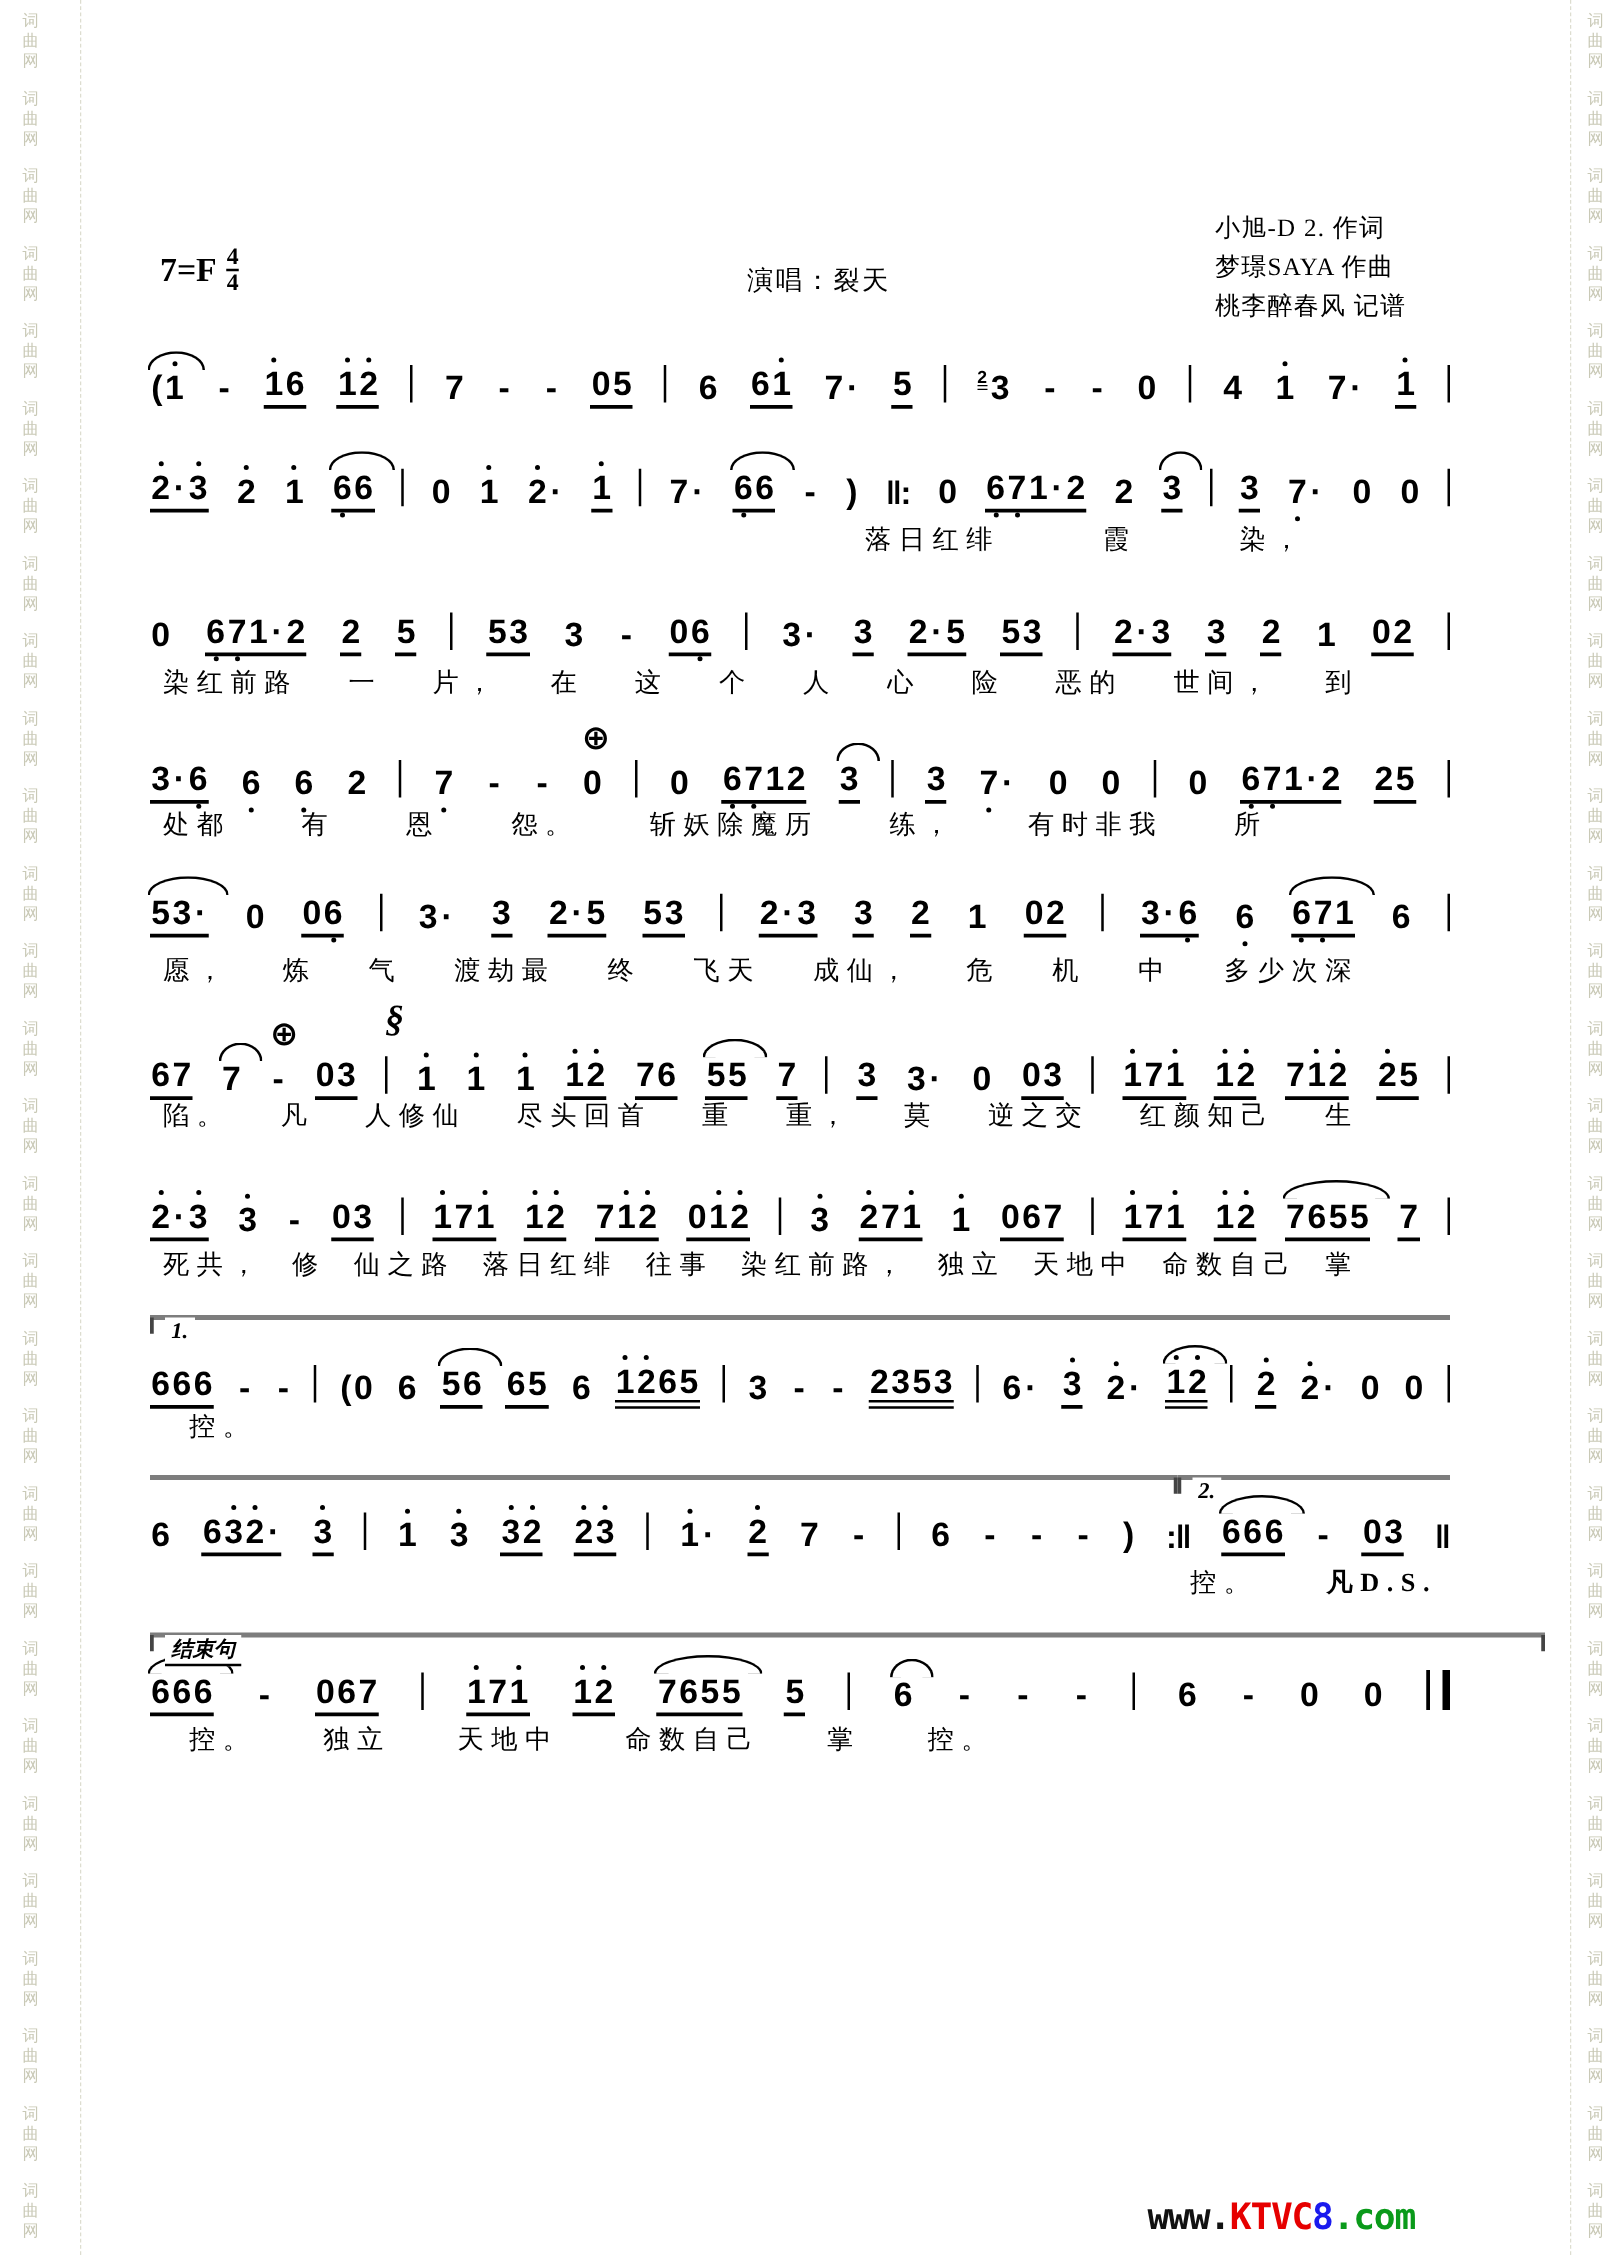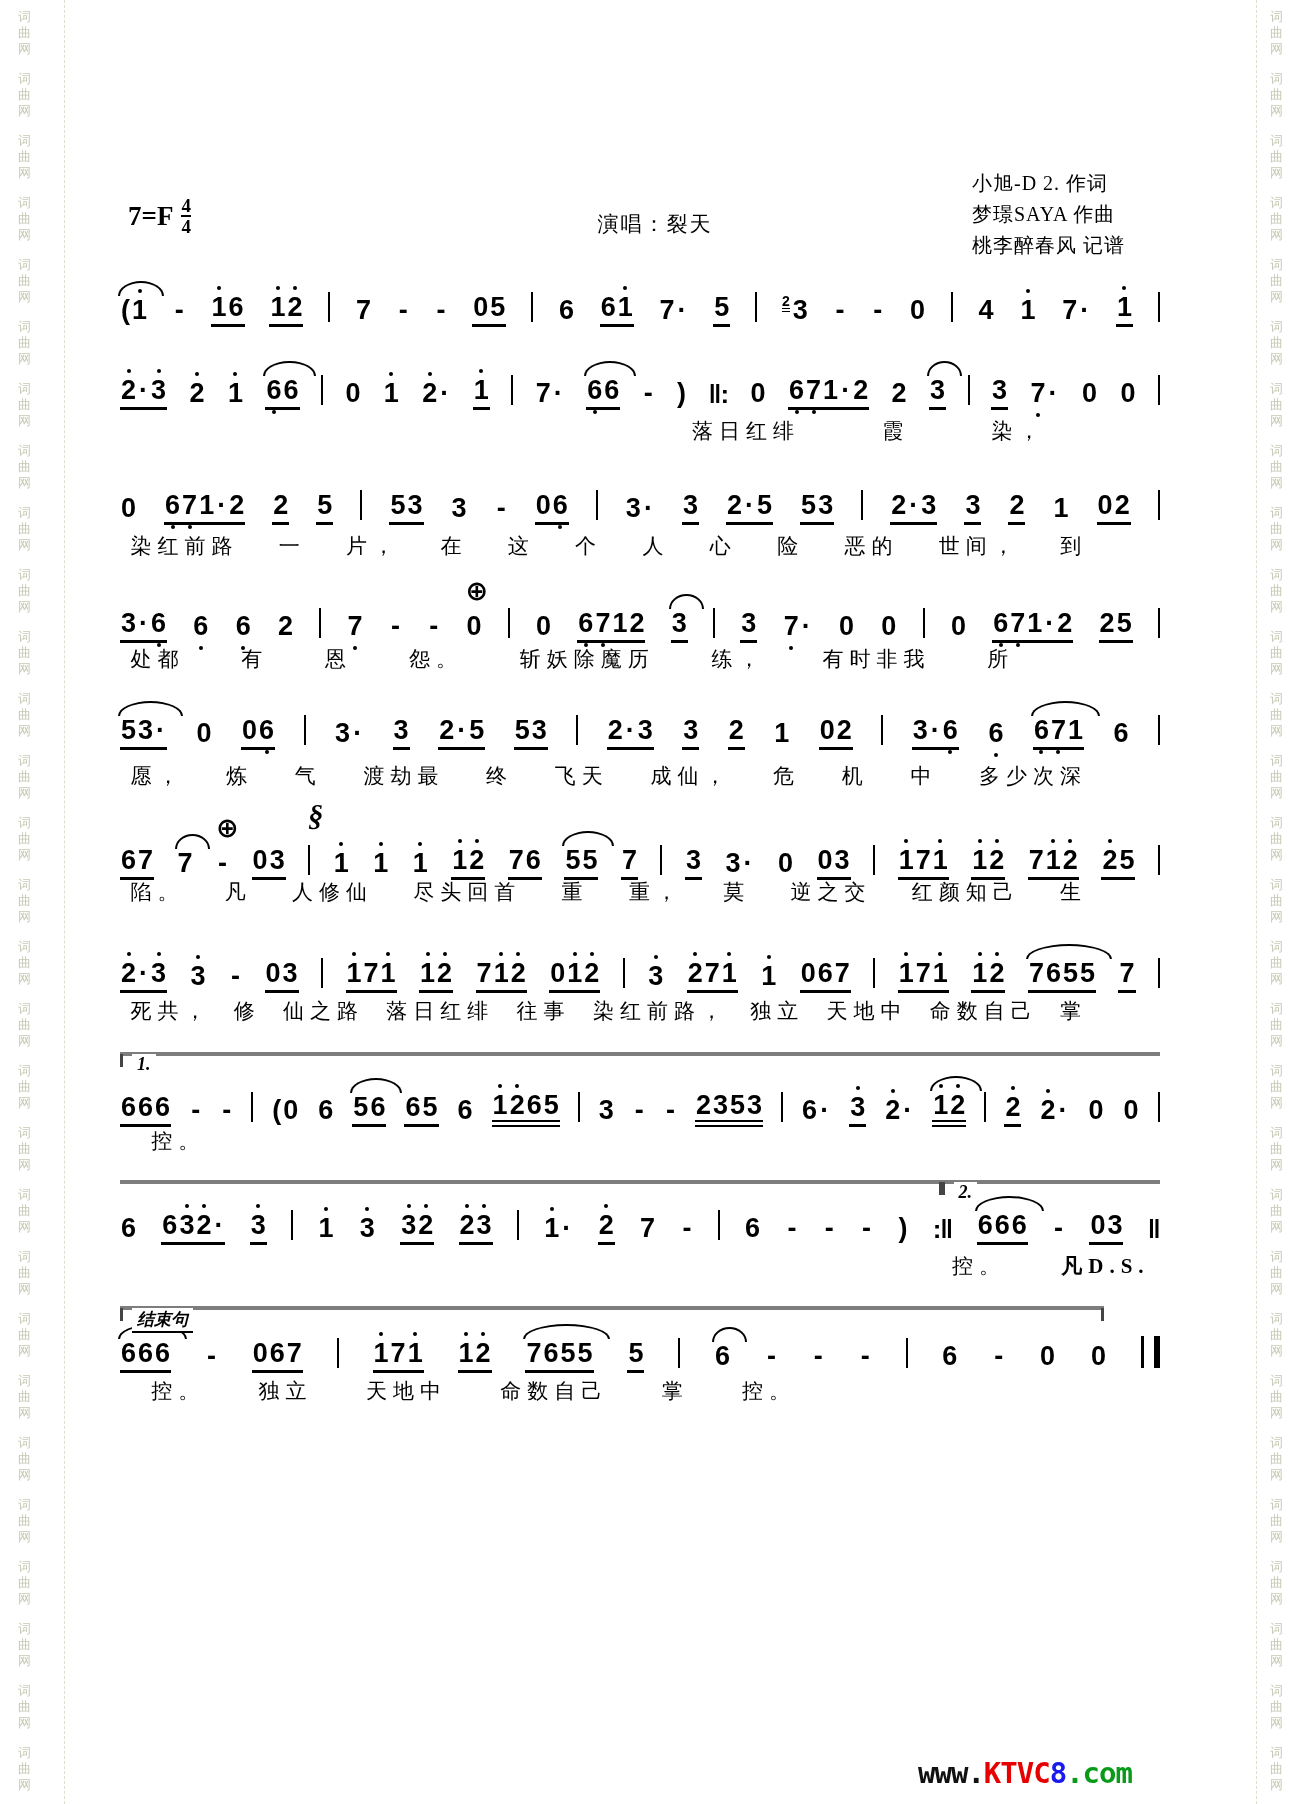--- a/index.html
+++ b/index.html
@@ -1167,19 +1167,19 @@
         </span>
       </div>
       <div class="lrow" style="top: 1377px; left: 151.2px; width: 644.8px;">
         <span class="w">控。</span>
         <span class="w">独立</span>
         <span class="w">天地中</span>
         <span class="w">命数自己</span>
         <span class="w">掌</span>
         <span class="w">控。</span>
       </div>
-      <div class="vbr hl hr" style="left: 120px; width: 984px; top: 1306px;">
+      <div class="vbr hl hr" style="left: 120px; width: 1100px; top: 1306px; padding-left: 16px;">
         <span class="vlab box">结束句</span>
       </div>
     </div>
 
   <div class="logo" id="logo"><span style="color: rgb(17, 17, 17);">www.</span><span style="color: rgb(230, 0, 0);">KTVC</span><span style="color: rgb(26, 26, 238);">8</span><span style="color: rgb(10, 154, 26);">.com</span></div>
 </div>
 
 </body></html>

